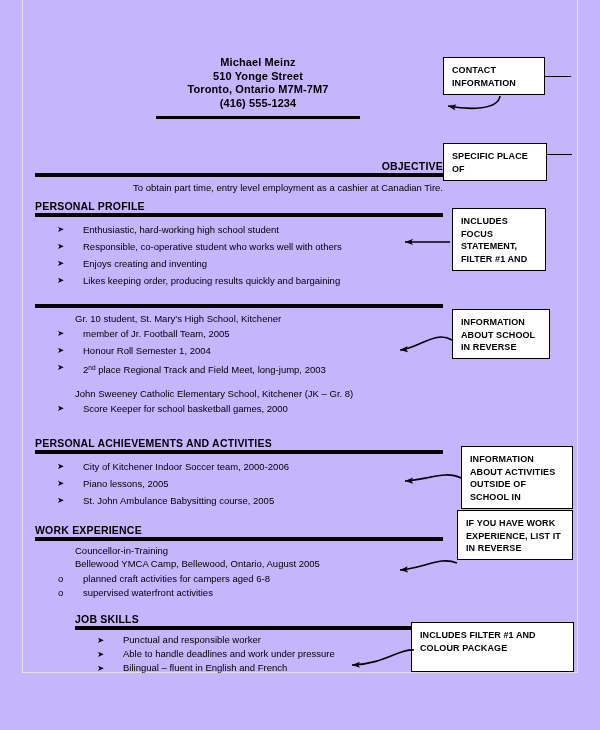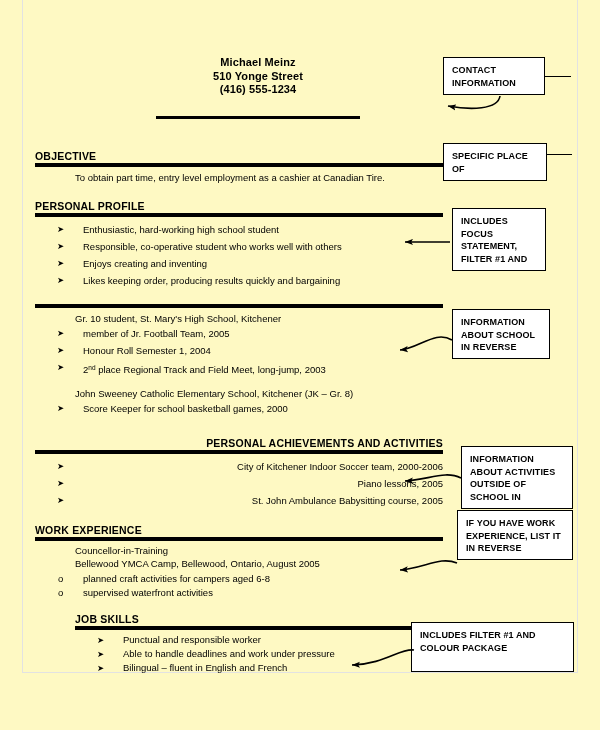--- a/index.html
+++ b/index.html
@@ -4,21 +4,21 @@
 <style>
   html, body {
     margin: 0;
     padding: 0;
     background: #ffffff;
   }
   #page {
     position: relative;
     width: 600px;
     height: 730px;
-    background: #fef9c3;
+    background: #c4b5fd;
     overflow: hidden;
     font-family: "Liberation Sans", sans-serif;
     color: #000000;
   }
   
   #sheet {
     position: absolute;
     left: 22px;
     top: -2px;
     width: 556px;
@@ -145,25 +145,26 @@
 </head>
 <body>
 
 <div id="page">
 
   <div id="sheet"></div>
 
   <div id="header">
     <div class="hline">Michael Meinz</div>
     <div class="hline">510 Yonge Street</div>
+    <div class="hline">Toronto, Ontario M7M-7M7</div>
     <div class="hline">(416) 555-1234</div>
   </div>
   <div id="header-rule"></div>
 
-  <div class="section" style="top:150px; width:408px;">
+  <div class="section" style="top:160px; width:408px;text-align:right;">
     <div class="sec-head">OBJECTIVE</div>
     <div class="sec-rule"></div>
     <div class="sec-body">
       <div class="plain">To obtain part time, entry level employment as a cashier at Canadian Tire.</div>
     </div>
   </div>
 
   <div class="section" style="top:200px; width:408px;">
     <div class="sec-head">PERSONAL PROFILE</div>
     <div class="sec-rule"></div>
@@ -187,21 +188,21 @@
         <li><span class="bul arrow">➤</span><span><span>2</span><sup>nd</sup><span> place Regional Track and Field Meet, long-jump, 2003</span></span></li>
       </ul>
       <div class="gap"></div>
       <div class="plain">John Sweeney Catholic Elementary School, Kitchener (JK – Gr. 8)</div>
       <ul class="blist">
         <li><span class="bul arrow">➤</span><span>Score Keeper for school basketball games, 2000</span></li>
       </ul>
     </div>
   </div>
 
-  <div class="section" style="top:437px; width:408px;text-align:right;">
+  <div class="section" style="top:437px; width:408px;">
     <div class="sec-head">PERSONAL ACHIEVEMENTS AND ACTIVITIES</div>
     <div class="sec-rule"></div>
     <div class="sec-body">
       <ul class="blist">
         <li><span class="bul arrow">➤</span><span>City of Kitchener Indoor Soccer team, 2000-2006</span></li>
         <li><span class="bul arrow">➤</span><span>Piano lessons, 2005</span></li>
         <li><span class="bul arrow">➤</span><span>St. John Ambulance Babysitting course, 2005</span></li>
       </ul>
     </div>
   </div>

